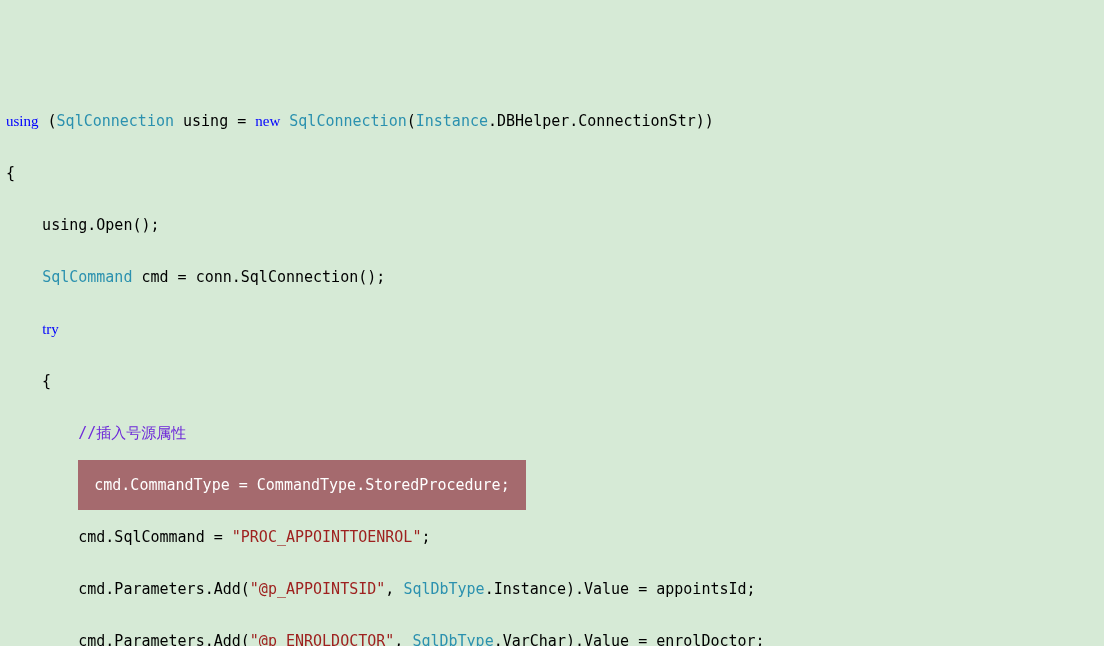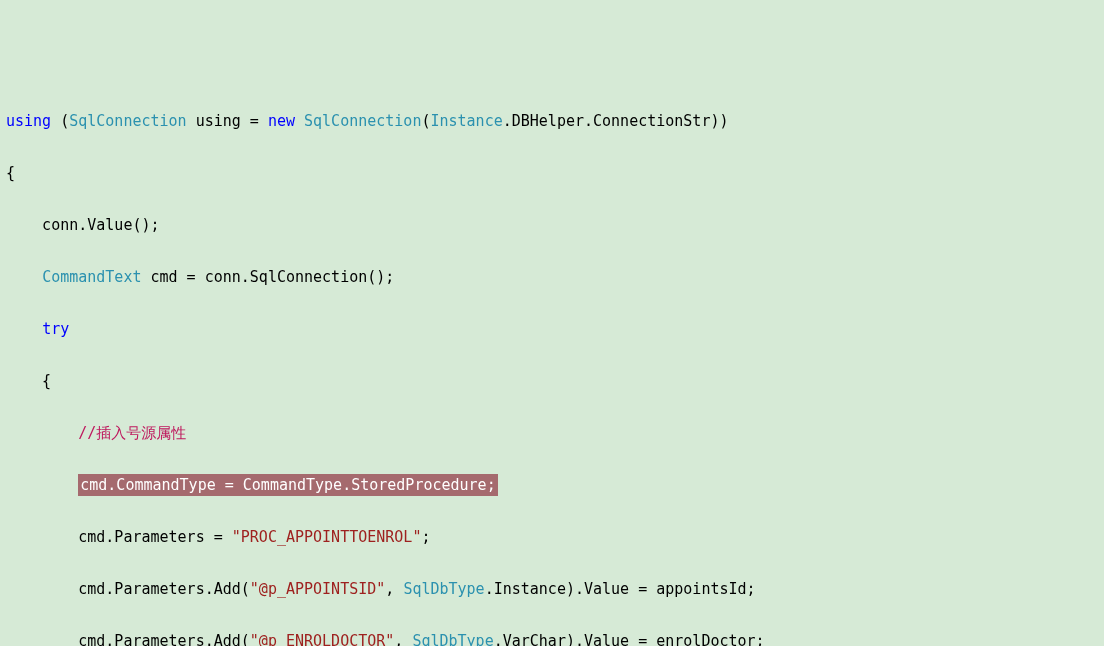--- a/index.html
+++ b/index.html
@@ -6,40 +6,40 @@
     margin: 0;
     padding: 4px 6px;
     background: #d6ead6;
     font-family: Consolas, "DejaVu Sans Mono", Menlo, monospace;
     font-size: 15px;
     line-height: 26px;
     color: #000;
     white-space: pre;
   }
   .line { white-space: pre; }
-  .kw  { color: #0000ff; }   
+  .kw  { color: #0000ff; font-family: Liberation Serif, serif; }   
   .typ { color: #2b91af; }   
   .str { color: #9e211f; }   
-  .com { color: #be185d; }   
-  .hl  { background: #a56a6e; color: #fff; padding: 2px; }
+  .com { color: #6d28d9; }   
+  .hl  { background: #a56a6e; color: #fff; padding: 16px; }
 </style>
 </head>
 <body>
 
 
 
 <div class="line"><span class="kw">using</span><span> (</span><span class="typ">SqlConnection</span><span> using = </span><span class="kw">new</span><span> </span><span class="typ">SqlConnection</span><span>(</span><span class="typ">Instance</span><span>.DBHelper.ConnectionStr))</span></div>
 <div class="line"><span>{</span></div>
-<div class="line"><span>    conn.Value();</span></div>
-<div class="line"><span>    </span><span class="typ">CommandText</span><span> cmd = conn.SqlConnection();</span></div>
+<div class="line"><span>    using.Open();</span></div>
+<div class="line"><span>    </span><span class="typ">SqlCommand</span><span> cmd = conn.SqlConnection();</span></div>
 <div class="line"><span>    </span><span class="kw">try</span></div>
 <div class="line"><span>    {</span></div>
 <div class="line"><span>        </span><span class="com">//插入号源属性</span></div>
 <div class="line"><span>        </span><span class="hl">cmd.CommandType = CommandType.StoredProcedure;</span></div>
-<div class="line"><span>        cmd.Parameters = </span><span class="str">"PROC_APPOINTTOENROL"</span><span>;</span></div>
+<div class="line"><span>        cmd.SqlCommand = </span><span class="str">"PROC_APPOINTTOENROL"</span><span>;</span></div>
 <div class="line"><span>        cmd.Parameters.Add(</span><span class="str">"@p_APPOINTSID"</span><span>, </span><span class="typ">SqlDbType</span><span>.Instance).Value = appointsId;</span></div>
 <div class="line"><span>        cmd.Parameters.Add(</span><span class="str">"@p_ENROLDOCTOR"</span><span>, </span><span class="typ">SqlDbType</span><span>.VarChar).Value = enrolDoctor;</span></div>
 
 
 
 
 
 
 
 

